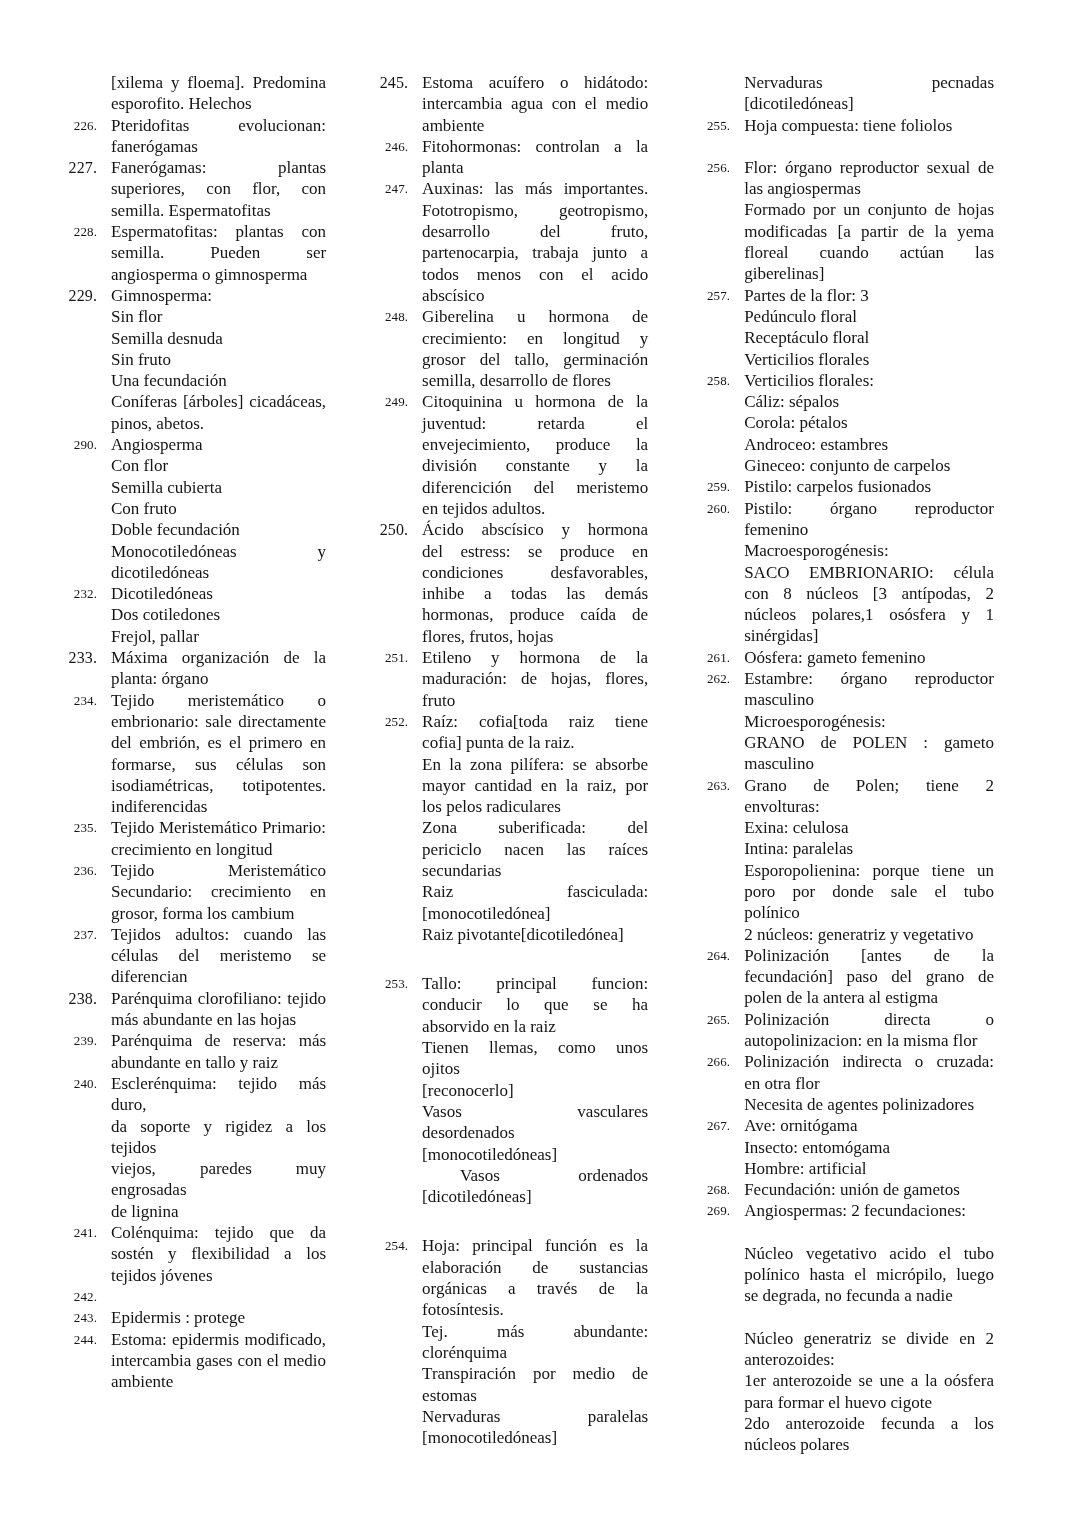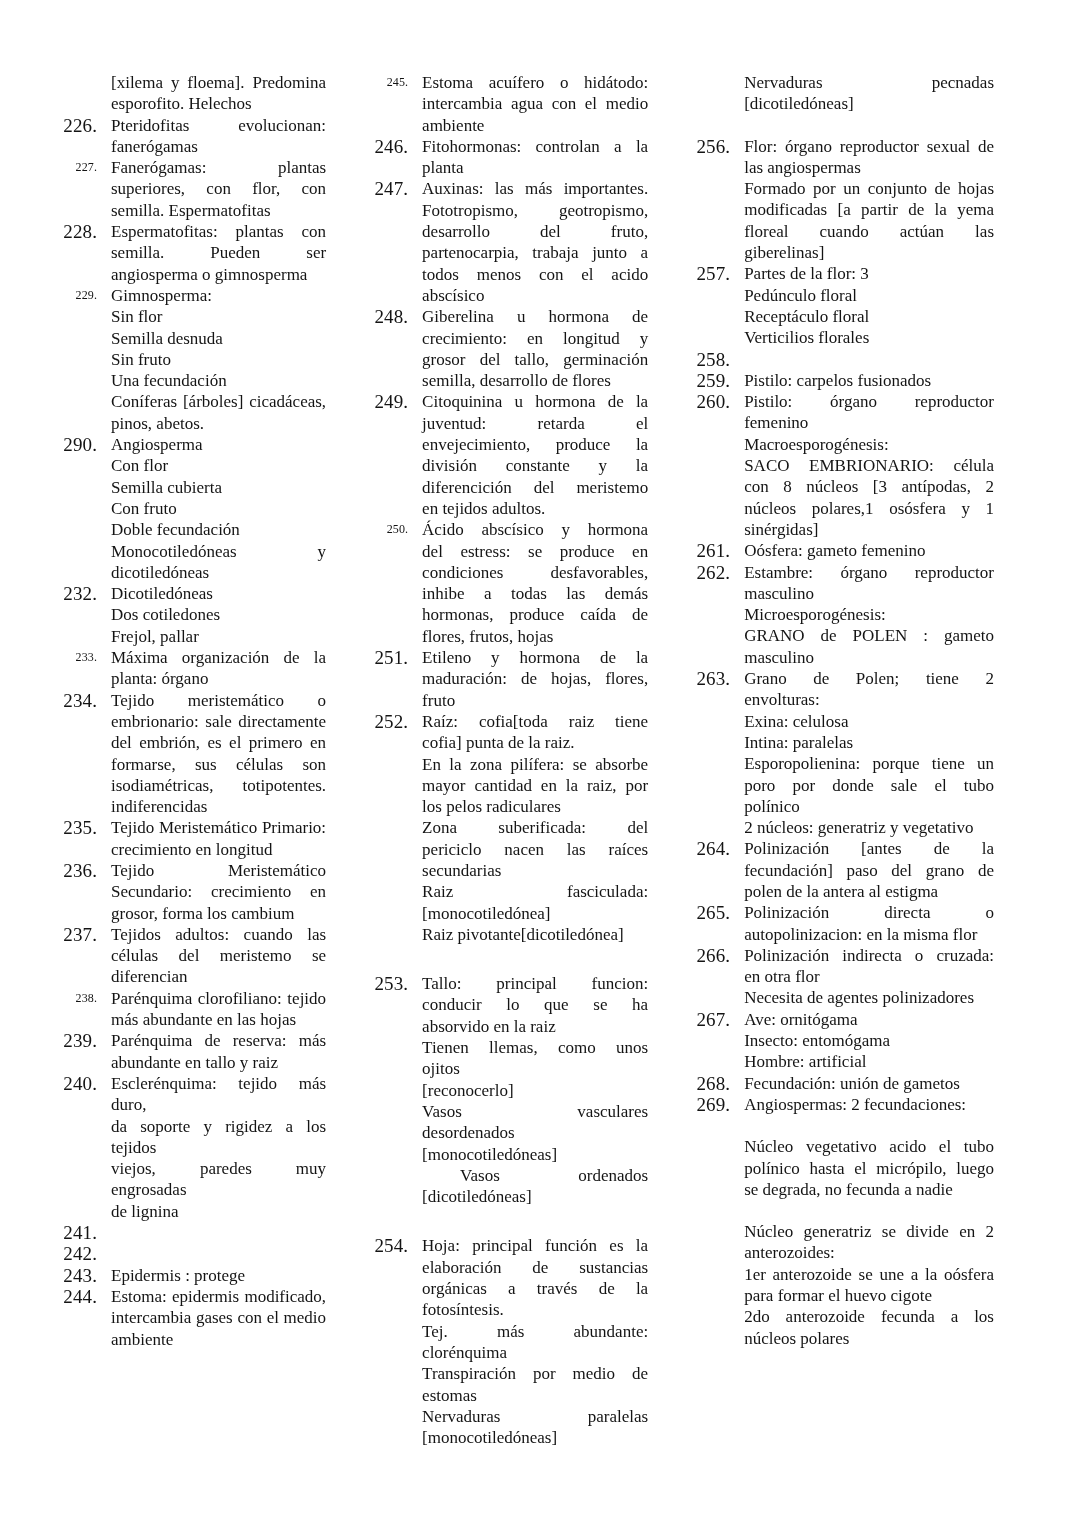--- a/index.html
+++ b/index.html
@@ -40,30 +40,30 @@
 
   .entry {
     display: flex;
     flex-direction: row;
     align-items: flex-start;
     width: 100%;
   }
   .num {
     flex: 0 0 auto;
     text-align: right;
-    font-size: 19px;
+    font-size: 13px;
     line-height: 21.3px;
     letter-spacing: 0.1px;
     white-space: nowrap;
     padding-right: 14px;
   }
   .col-1 .num { width: 47px; }
   .col-2 .num { width: 47px; }
   .col-3 .num { width: 47px; }
-  .num.big { font-size: 12px; }
+  .num.big { font-size: 16px; }
   .num.blank { visibility: hidden; }
 
   .body-lines {
     flex: 1 1 auto;
     min-width: 0;
   }
   .line {
     font-size: 17px;
     line-height: 21.3px;
     text-align: justify;
@@ -206,20 +206,25 @@
           <div class="num">240.</div>
           <div class="body-lines">
             <div class="line spread">Esclerénquima: tejido más duro,</div>
             <div class="line spread">da soporte y rigidez a los tejidos</div>
             <div class="line spread">viejos, paredes muy engrosadas</div>
             <div class="line">de lignina</div>
           </div>
         </div>
         <div class="entry">
           <div class="num">241.</div>
+          <div class="body-lines">
+            <div class="line spread">Colénquima: tejido que da</div>
+            <div class="line spread">sostén y flexibilidad a los</div>
+            <div class="line">tejidos jóvenes</div>
+          </div>
         </div>
         <div class="entry">
           <div class="num">242.</div>
         </div>
         <div class="entry">
           <div class="num">243.</div>
           <div class="body-lines">
             <div class="line">Epidermis : protege</div>
           </div>
         </div>
@@ -349,20 +354,26 @@
         </div>
       </div>
     <div class="column col-3">
         <div class="entry">
           <div class="num blank">&nbsp;</div>
           <div class="body-lines">
             <div class="line spread">Nervaduras pecnadas</div>
             <div class="line">[dicotiledóneas]</div>
           </div>
         </div>
+        <div class="entry">
+          <div class="num">255.</div>
+          <div class="body-lines">
+            <div class="line">Hoja compuesta: tiene foliolos</div>
+          </div>
+        </div>
         <div class="gap-m"></div>
         <div class="entry">
           <div class="num">256.</div>
           <div class="body-lines">
             <div class="line spread">Flor: órgano reproductor sexual de</div>
             <div class="line">las angiospermas</div>
             <div class="line spread">Formado por un conjunto de hojas</div>
             <div class="line spread">modificadas [a partir de la yema</div>
             <div class="line spread">floreal cuando actúan las</div>
             <div class="line">giberelinas]</div>
@@ -372,20 +383,27 @@
           <div class="num">257.</div>
           <div class="body-lines">
             <div class="line">Partes de la flor: 3</div>
             <div class="line">Pedúnculo floral</div>
             <div class="line">Receptáculo floral</div>
             <div class="line">Verticilios florales</div>
           </div>
         </div>
         <div class="entry">
           <div class="num">258.</div>
+          <div class="body-lines">
+            <div class="line">Verticilios florales:</div>
+            <div class="line">Cáliz: sépalos</div>
+            <div class="line">Corola: pétalos</div>
+            <div class="line">Androceo: estambres</div>
+            <div class="line">Gineceo: conjunto de carpelos</div>
+          </div>
         </div>
         <div class="entry">
           <div class="num">259.</div>
           <div class="body-lines">
             <div class="line">Pistilo: carpelos fusionados</div>
           </div>
         </div>
         <div class="entry">
           <div class="num">260.</div>
           <div class="body-lines">

